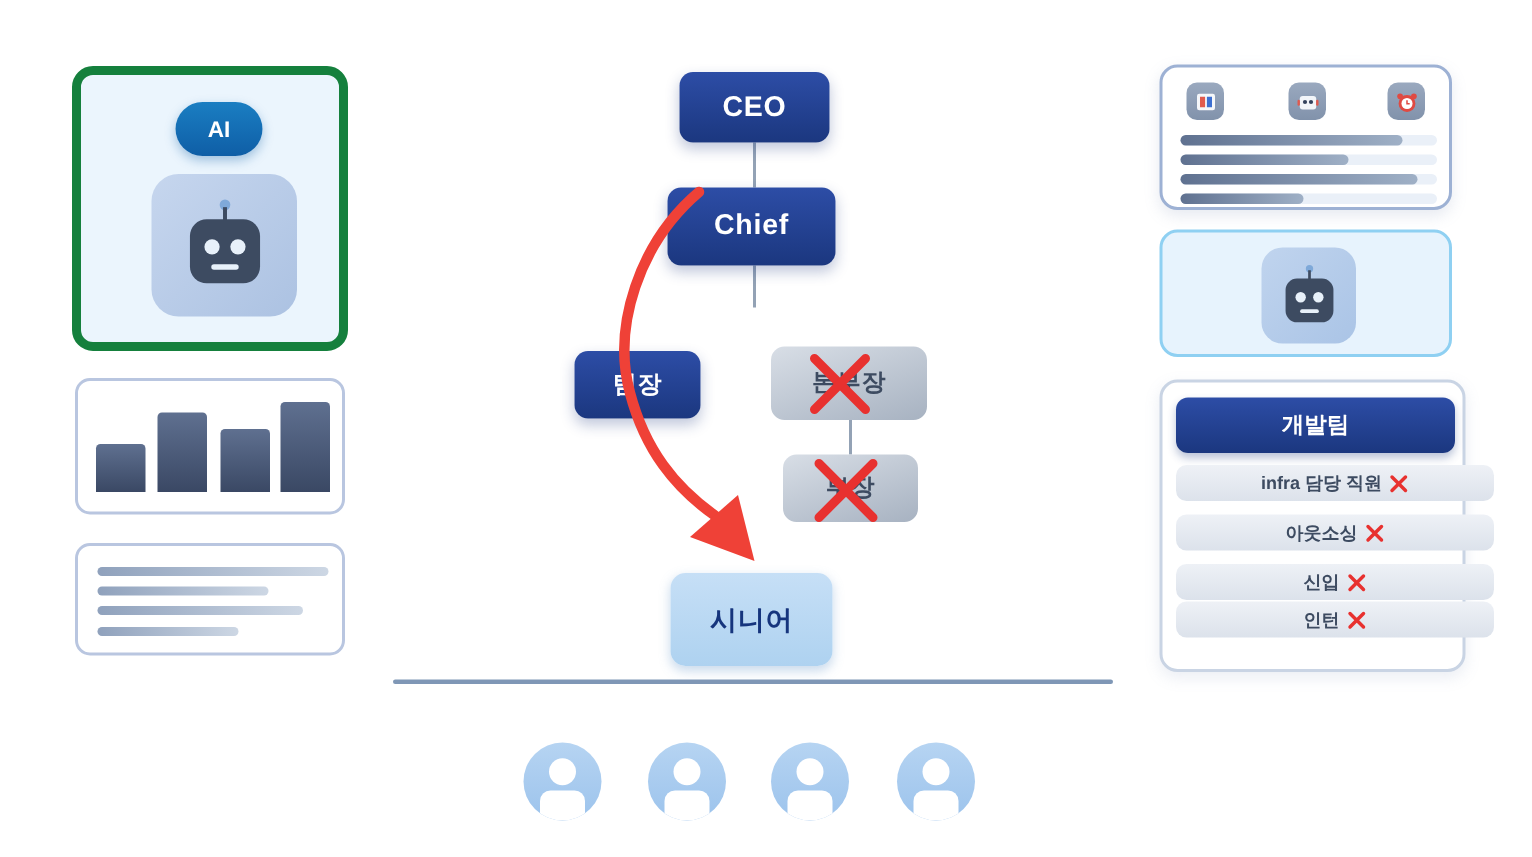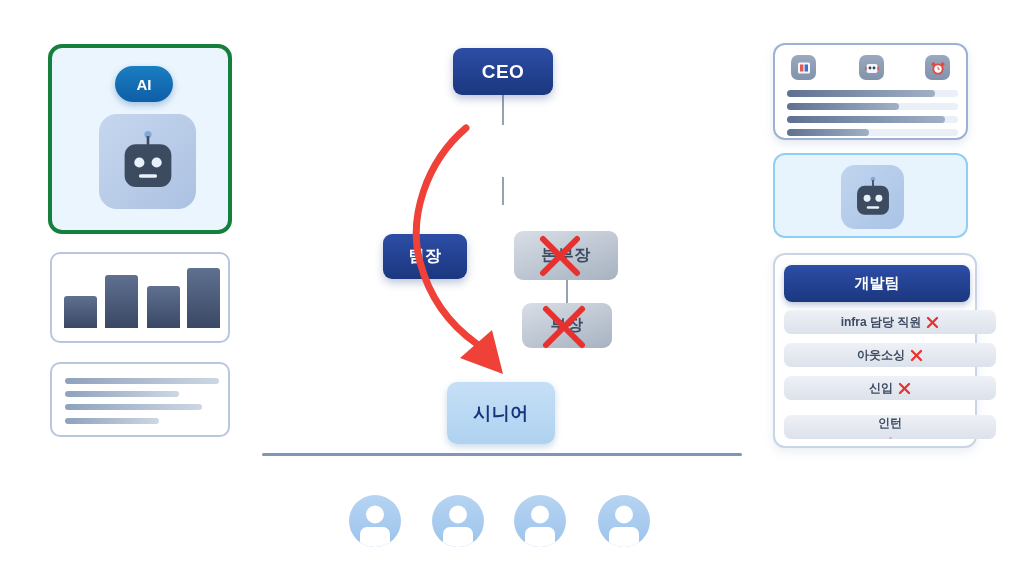--- a/index.html
+++ b/index.html
@@ -5,21 +5,21 @@
   * { margin:0; padding:0; box-sizing:border-box; }
   html,body { background:#ffffff; }
   body { font-family:"Liberation Sans","DejaVu Sans",sans-serif; }
   .canvas { position:relative; width:1021px; height:571px; background:#ffffff; overflow:hidden; }
 
   
   .card { position:absolute; background:#fff; border-radius:12px; }
 
   
   .ai-card { left:48px; top:44px; width:184px; height:190px;
-             background:#ebf5fd; border:4px solid #15803d; border-radius:14px; }
+             background:#ebf5fd; border:6px solid #15803d; border-radius:14px; }
   .ai-badge { position:absolute; left:63px; top:18px; width:58px; height:36px;
               background:linear-gradient(180deg,#1a7ec2,#0f5ea6); border-radius:19px;
               color:#fff; font-weight:bold; font-size:15px;
               display:flex; align-items:center; justify-content:center;
               box-shadow:0 3px 7px rgba(15,94,166,.35); }
   .robot-tile { position:absolute; display:flex; align-items:center; justify-content:center; }
   .robot-tile.big { left:47px; top:66px; width:97px; height:95px;
                     background:linear-gradient(135deg,#c6d6ee,#acc2e2); border-radius:18px; }
 
   .bars-card { left:50px; top:252px; width:180px; height:91px;
@@ -85,21 +85,21 @@
                    box-shadow:0 4px 10px rgba(120,140,180,.15); }
   .dev-header { position:absolute; left:9px; top:10px; width:186px; height:37px;
                 background:linear-gradient(180deg,#2d4da6,#1b377f); border-radius:8px;
                 color:#fff; font-weight:bold; font-size:15px;
                 display:flex; align-items:center; justify-content:center;
                 box-shadow:0 3px 6px rgba(27,55,127,.3); }
   .dev-row { position:absolute; left:9px; width:212px; height:24px; border-radius:7px;
              background:linear-gradient(180deg,#eef1f6,#dce2eb);
              display:flex; align-items:center; justify-content:center; gap:5px;
              color:#3d4b61; font-weight:bold; font-size:12px; }
-  .dr0{top:55px;} .dr1{top:88px;font-family:Liberation Mono, monospace;} .dr2{top:121px;} .dr3{top:160px;flex-direction:column;}
+  .dr0{top:55px;} .dr1{top:88px;font-family:Liberation Mono, monospace;} .dr2{top:121px;} .dr3{top:146px;}
 
   
   .divider { position:absolute; left:262px; top:453px; width:480px; height:3px;
              background:#7f97b6; border-radius:2px; }
   .person { position:absolute; top:495px; width:52px; height:52px; border-radius:50%;
             background:linear-gradient(180deg,#b6d4f2,#9cc3ec); overflow:hidden; }
   .p0{left:349px;} .p1{left:432px;} .p2{left:514px;} .p3{left:598px;}
 </style>
 </head>
 <body>
@@ -135,20 +135,23 @@
     <div class="tline t2" style="width: 137px;"></div>
     <div class="tline t3" style="width: 94px;"></div>
   </div>
 
   <div class="vline vl-1"></div>
   <div class="vline vl-2"></div>
   <div class="vline vl-3"></div>
 
   <div class="node blue n-ceo">
     <span>CEO</span>
+  </div>
+  <div class="node blue n-chief">
+    <span>Chief</span>
   </div>
   <div class="node blue n-team">
     <span>팀장</span>
   </div>
   <div class="node gray n-bonbu">
     <span>본부장</span>
   </div>
   <div class="node gray n-bujang">
     <span>부장</span>
   </div>

